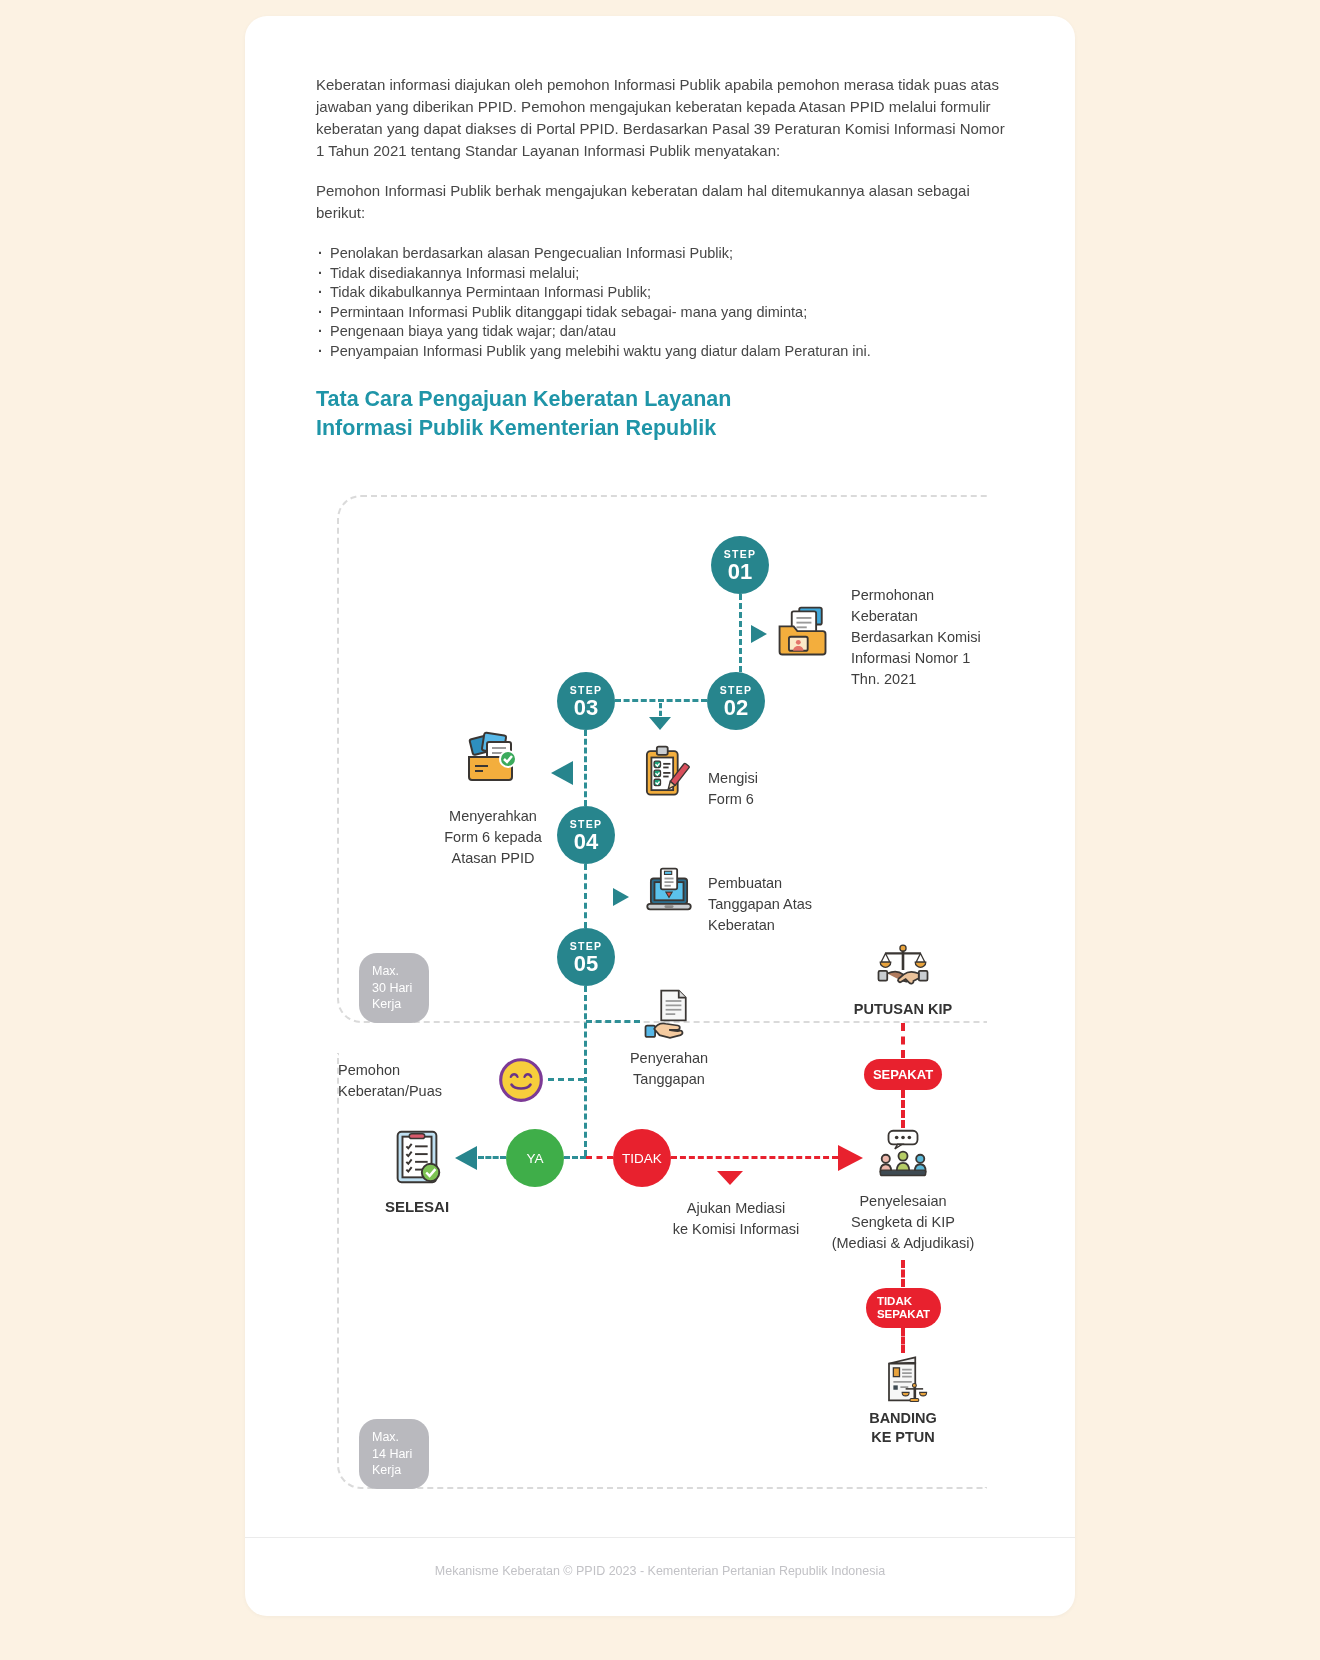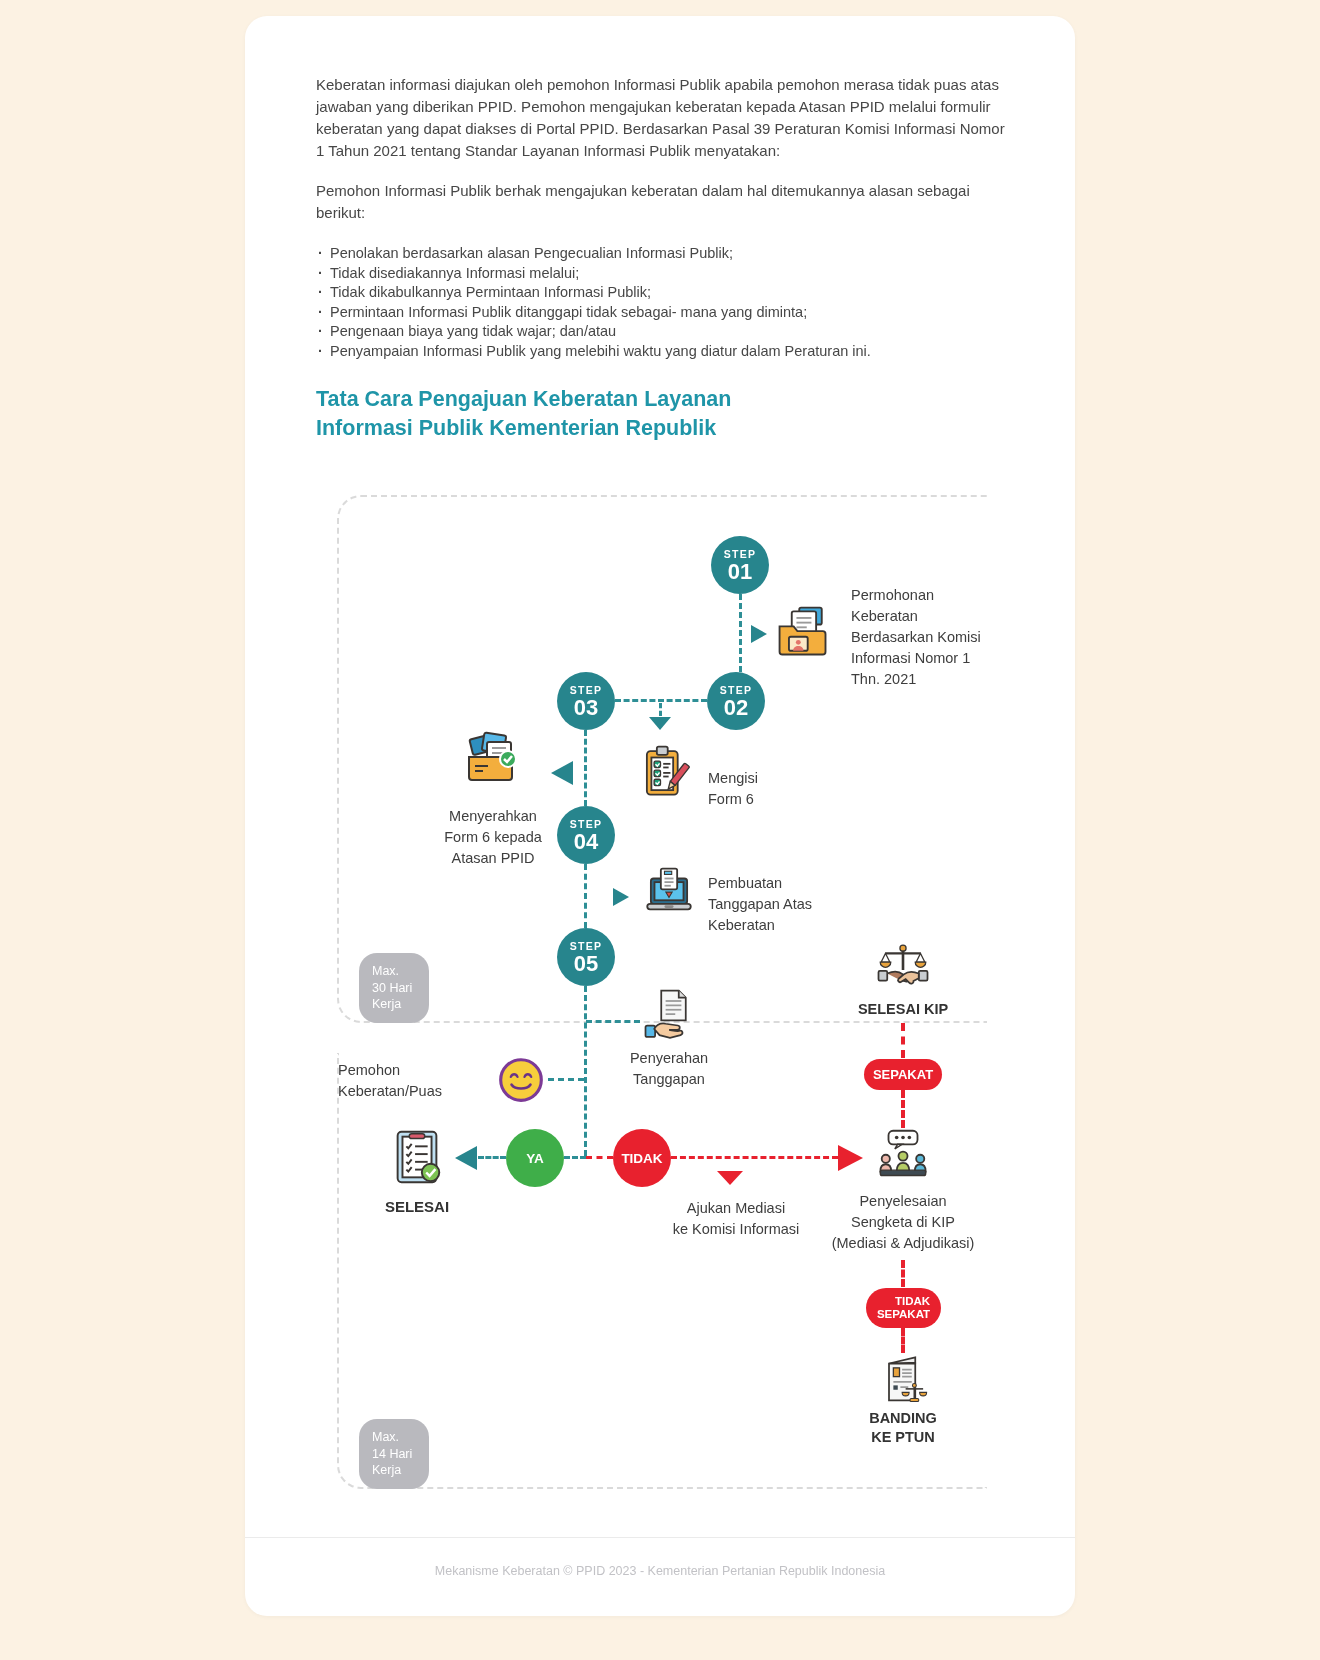--- a/index.html
+++ b/index.html
@@ -68,29 +68,29 @@
 
   .icon { position:absolute; z-index:3; }
   .flabel { position:absolute; font-size:14.5px; line-height:21px; color:#3E3E3E; z-index:3; }
   .flabel.b { font-weight:bold; color:#333; }
   .flabel.center { text-align:center; }
   .flabel.right { text-align:left; }
 
   .decision {
     position:absolute; width:58px; height:58px; border-radius:50%;
     display:flex; align-items:center; justify-content:center;
-    color:#fff; font-weight:bold; font-size:13.5px; z-index:4;
+    color:#fff; font-weight:normal; font-size:13.5px; z-index:4;
   }
   .decision.green { background:#3FAE49; }
   .decision.red { background:#E8212E; }
 
   .pill {
     position:absolute; background:#E8212E; color:#fff; font-weight:bold;
     display:flex; flex-direction:column; align-items:center; justify-content:center;
-    text-align:right; z-index:4; white-space:pre-line;
+    text-align:left; z-index:4; white-space:pre-line;
   }
   .pill-sepakat { left:619px; top:594px; width:78px; height:31px; border-radius:16px; font-size:13px; }
   .pill-tidak-sepakat { left:621px; top:823px; width:75px; height:40px; border-radius:20px; font-size:11.5px; line-height:13.5px; }
 
   .footer { margin-top:42px; border-top:1px solid #EBEBEB; padding:26px 0 38px; }
   .footer p { text-align:center; font-size:12.5px; color:#C2C2C6; }
 </style>
 </head>
 <body>
 
@@ -314,21 +314,21 @@
       <line x1="12" y1="13" x2="52" y2="13" stroke="#3A3633" stroke-width="2.5"></line>
       <path d="M12 13l-5 10h10z" fill="none" stroke="#3A3633" stroke-width="1.4"></path>
       <path d="M52 13l-5 10h10z" fill="none" stroke="#3A3633" stroke-width="1.4"></path>
       <path d="M6 23h12a6 6 0 0 1-12 0z" fill="#E8A33D" stroke="#3A3633" stroke-width="1.5"></path>
       <path d="M46 23h12a6 6 0 0 1-12 0z" fill="#E8A33D" stroke="#3A3633" stroke-width="1.5"></path>
       <rect x="4" y="33" width="10" height="11" rx="1.5" fill="#C9CDD1" stroke="#3A3633" stroke-width="2"></rect>
       <rect x="50" y="33" width="10" height="11" rx="1.5" fill="#C9CDD1" stroke="#3A3633" stroke-width="2"></rect>
       <path d="M14 36c7-3 13-3 18 1l6 4c2 1.8 0 5-3 4l-7-2" fill="#B07B5E" stroke="#3A3633" stroke-width="2"></path>
       <path d="M50 36c-7-3-12-3-17 1l-6 5c-2 2 .5 5 3 3.5l5-3 4 4c2 2 5.5 1 5-2l6-3z" fill="#EBC29A" stroke="#3A3633" stroke-width="2"></path>
     </svg>
-    <div class="flabel b center" style="left:593px; top:534px; width:130px;">SELESAI KIP</div>
+    <div class="flabel b center" style="left:593px; top:534px; width:130px;">PUTUSAN KIP</div>
 
     <div class="pill pill-sepakat">SEPAKAT</div>
     <div class="pill pill-tidak-sepakat">TIDAK
 SEPAKAT</div>
 
     <svg class="icon" style="left:629px; top:663px;" width="58" height="58" viewBox="0 0 64 64">
       <rect x="16" y="3" width="32" height="15" rx="5" fill="#FFF" stroke="#3A3633" stroke-width="2"></rect>
       <circle cx="25" cy="10.5" r="2" fill="#3A3633"></circle>
         <circle cx="32" cy="10.5" r="2" fill="#3A3633"></circle>
         <circle cx="39" cy="10.5" r="2" fill="#3A3633"></circle>

